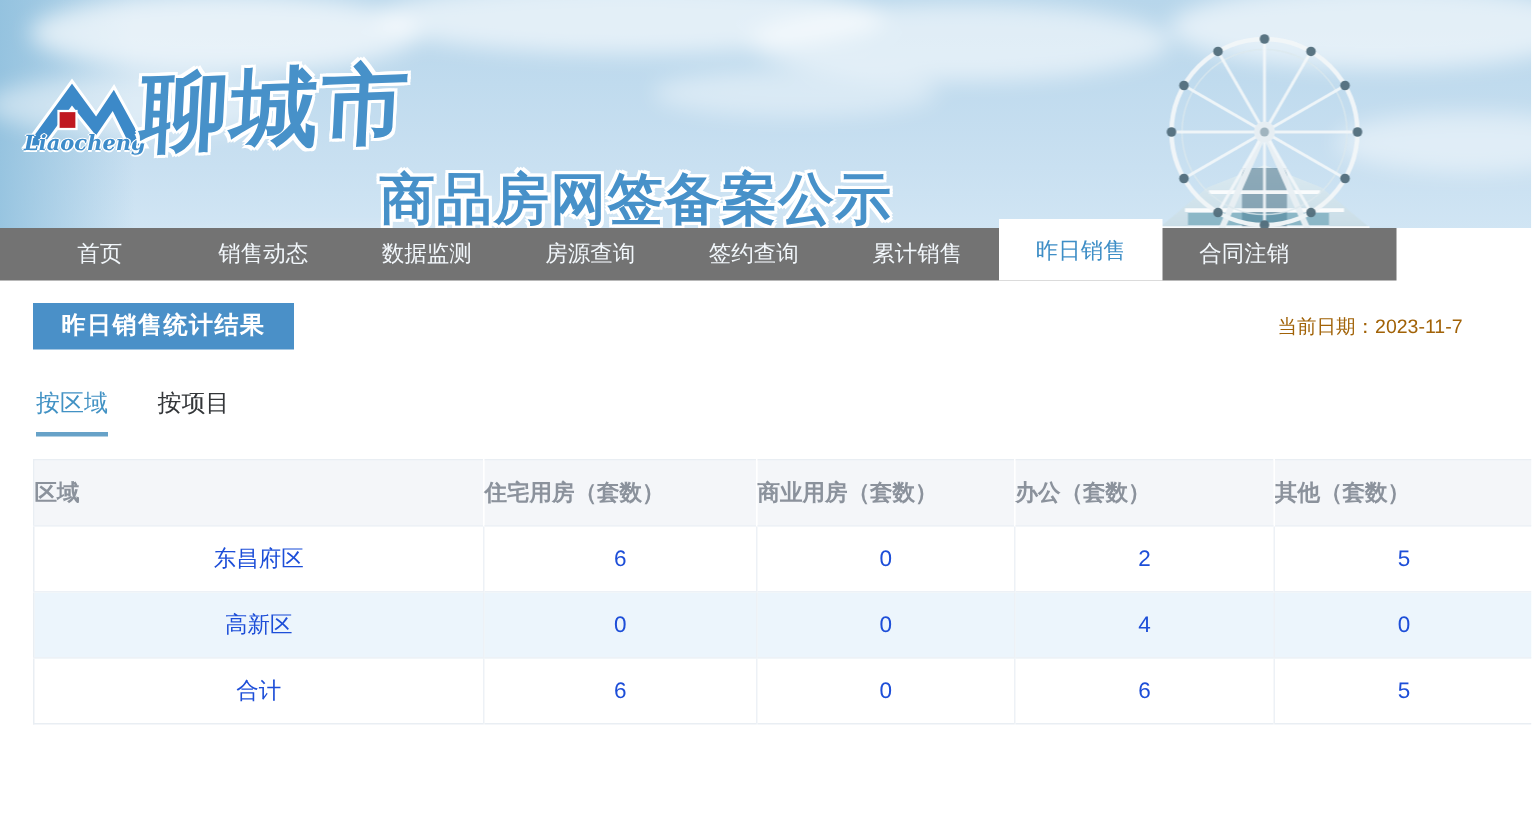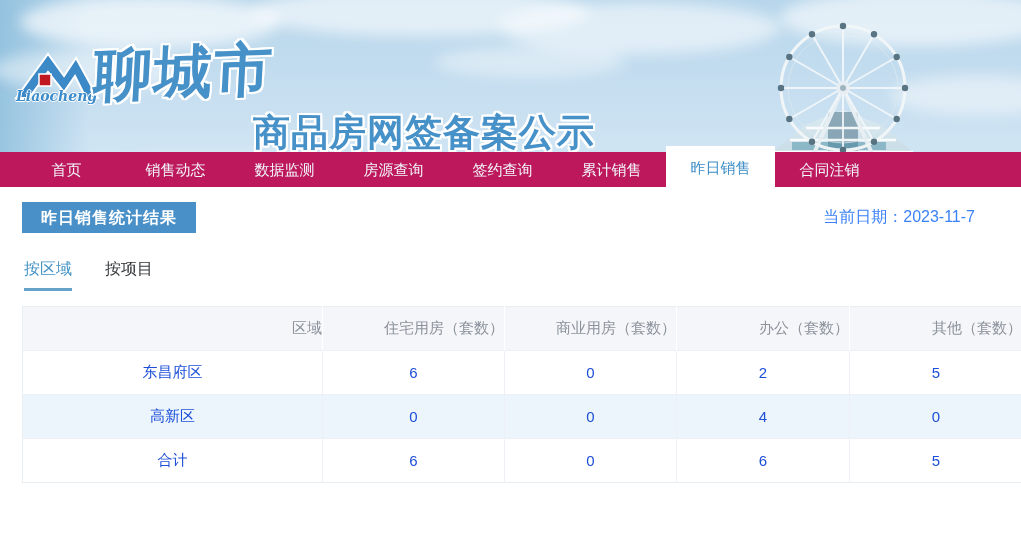--- a/index.html
+++ b/index.html
@@ -26,47 +26,47 @@
   }
   .banner-title {
     position:absolute; left:253px; top:64px;
     font-size:37px; font-weight:bold; color:#4791c9; letter-spacing:1px;
     text-shadow:-2px 0 #fff,2px 0 #fff,0 -2px #fff,0 2px #fff,-2px -2px #fff,2px 2px #fff,-2px 2px #fff,2px -2px #fff;
     white-space:nowrap;
     margin-top:44px;
   }
 
   
-  .nav { width:1021px; height:35px; background:#be185d; display:flex; align-items:flex-start; padding-left:12px; overflow:visible; position:relative; z-index:5; }
+  .nav { width:931px; height:35px; background:#737373; display:flex; align-items:flex-start; padding-left:12px; overflow:visible; position:relative; z-index:5; }
   .nav-item {
     width:109px; height:35px; line-height:35px; text-align:center;
     color:#f2f7fb; font-size:15px; cursor:pointer; flex:0 0 auto; white-space:nowrap;
   }
   .nav-item.active {
     background:#ffffff; color:#3e8ec6; position:relative; top:-6px;
     height:41px; line-height:43px;
   }
 
   
   .content { padding:15px 22px 0; }
   .head-row { display:flex; justify-content:space-between; align-items:center; }
   .page-title-badge {
     background:#4a90c8; color:#ffffff; font-size:16px; font-weight:bold;
     padding:0 19px; height:31px; line-height:31px; letter-spacing:1px;
   }
-  .current-date { font-size:16px; color:#3b82f6; padding-right:24px; }
+  .current-date { font-size:13px; color:#a16207; padding-right:24px; }
 
   .tabs { margin-top:26px; display:flex; gap:33px; padding-left:2px; }
   .tab { font-size:16px; color:#333639; cursor:pointer; padding-bottom:8px; border-bottom:3px solid transparent; }
   .tab.active { color:#4292c4; border-bottom-color:#67a2c8; }
 
   table.stats { margin-top:15px; width:1001px; border-collapse:collapse; table-layout:fixed; border:1px solid #e9eef3; }
   table.stats th {
-    background:#f4f6f9; color:#8b929c; font-weight:normal; font-size:15px;
-    height:44px; text-align:right; border-right:1px solid #ffffff;
+    background:#f4f6f9; color:#8b929c; font-weight:bold; font-size:15px;
+    height:44px; text-align:left; border-right:1px solid #ffffff;
   }
   table.stats th:last-child { border-right:none; }
   table.stats td {
     font-size:15px; color:#1d4ed8; height:44px; text-align:center;
     border-right:1px solid #edf1f6; border-top:1px solid #edf1f6;
   }
   table.stats td:last-child { border-right:none; }
   table.stats tr.alt td { background:#ecf5fc; }
 </style>
 </head>

